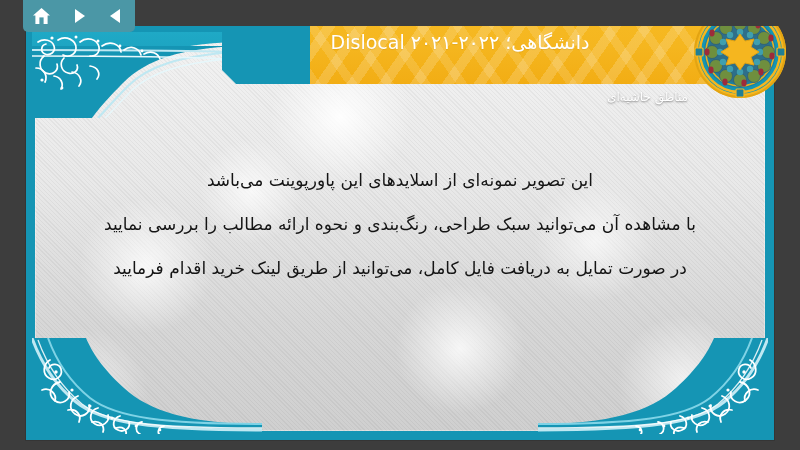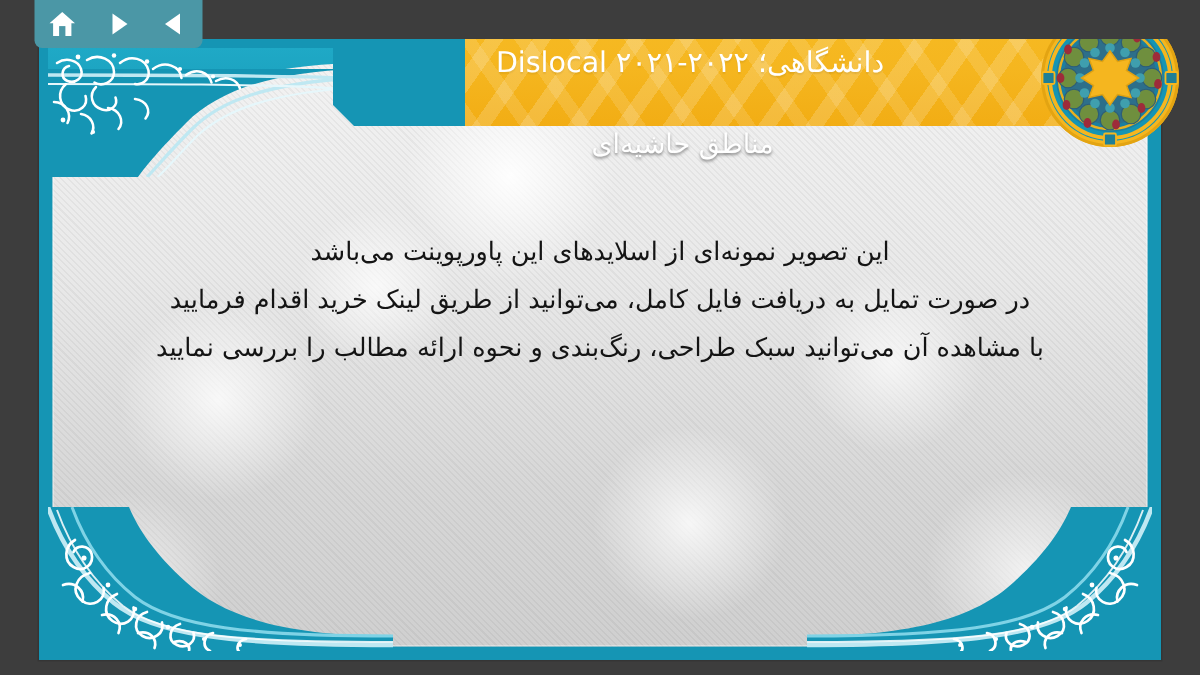--- a/index.html
+++ b/index.html
@@ -119,23 +119,22 @@
     font-size:19px;line-height:27px;
     text-align:center;
     padding:0 60px 0 10px;box-sizing:border-box;
     text-shadow:0 1px 1px rgba(0,0,0,.07);
   }
   #banner-text .tline{white-space:nowrap;}
   
   #title-line3{
     position:absolute;
     left:222px;top:84px;width:466px;height:28px;
-    text-align:center;
     color:#ffffff;
-    font-size:18px;line-height:26px;
+    font-size:12px;line-height:26px;
     z-index:19;
     text-shadow:0 1px 2px rgba(120,120,120,.85);
   }
 
   
   #rosette{
     position:absolute;right:12px;top:4px;width:96px;height:96px;
     z-index:25;
   }
   #rosette svg{display:block;}
@@ -145,21 +144,21 @@
     position:absolute;
     left:0;top:126px;width:748px;
     z-index:15;
     text-align:center;
     color:#141414;
     font-size:17px;
     line-height:32px;
     padding:0 18px;
     box-sizing:border-box;
   }
-  #body-copy p{margin:0;white-space:nowrap;}
+  #body-copy p{margin:12px;white-space:nowrap;}
 </style>
 </head>
 <body>
 
 <div id="viewer">
 
   <div id="slide">
 
     <div id="frame"></div>
     <div id="frame-inner"></div>
@@ -259,22 +258,22 @@
               <circle cx="80" cy="80" r="1.5"></circle>
             <circle cx="104" cy="88" r="1.4"></circle>
               <circle cx="128" cy="92" r="1.3"></circle>
           </g>
         </g>
       </svg>
     </div>
 
     <div id="body-copy">
       <p>این تصویر نمونه‌ای از اسلایدهای این پاورپوینت می‌باشد</p>
+      <p>با مشاهده آن می‌توانید سبک طراحی، رنگ‌بندی و نحوه ارائه مطالب را بررسی نمایید</p>
       <p>در صورت تمایل به دریافت فایل کامل، می‌توانید از طریق لینک خرید اقدام فرمایید</p>
-      <p>با مشاهده آن می‌توانید سبک طراحی، رنگ‌بندی و نحوه ارائه مطالب را بررسی نمایید</p>
     </div>
 
   </div>
 
   <div id="banner">
     <div id="banner-teal"></div>
     <div id="banner-yellow"></div>
     <div id="banner-text">
       <span class="tline">دانشگاهی؛ Dislocal ۲۰۲۱-۲۰۲۲</span>
     </div>

